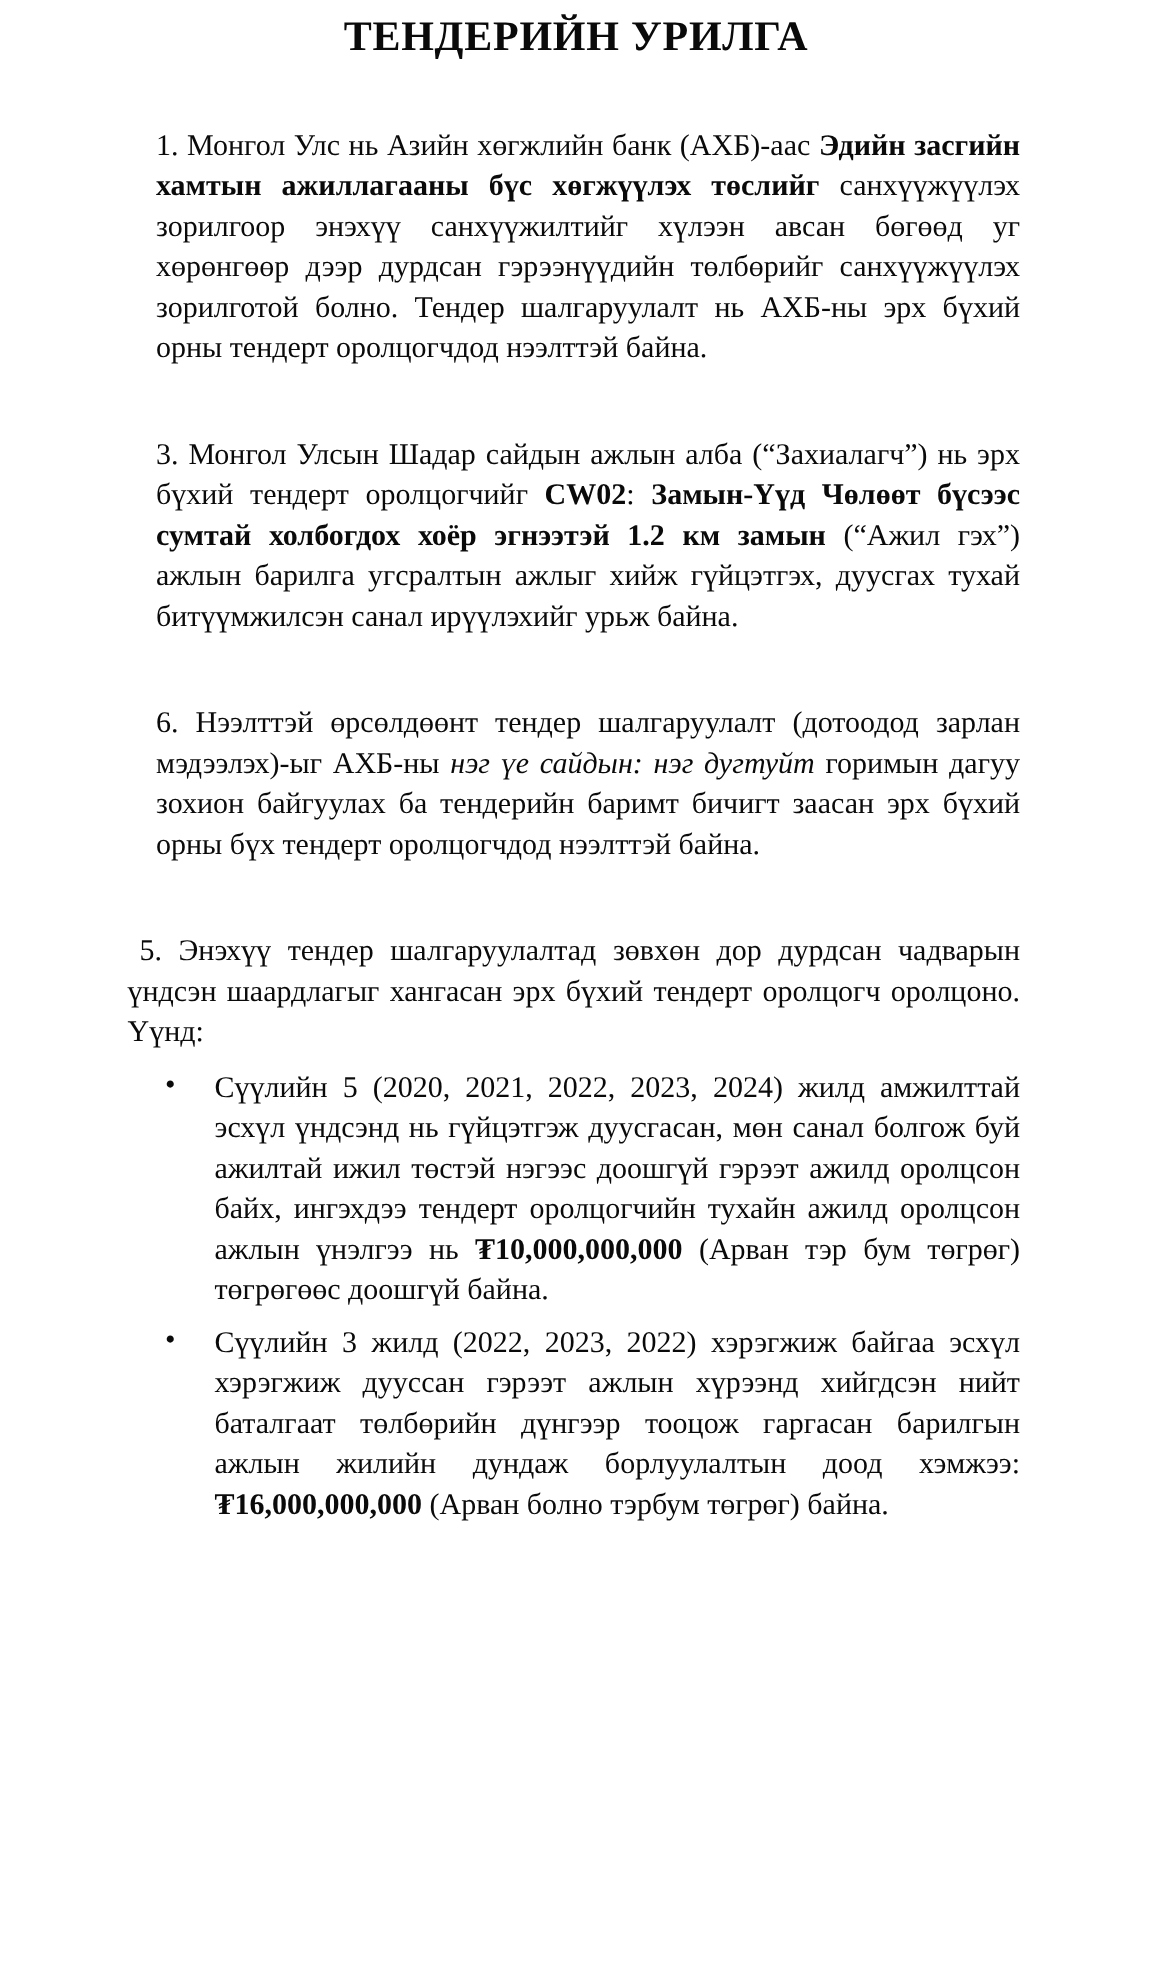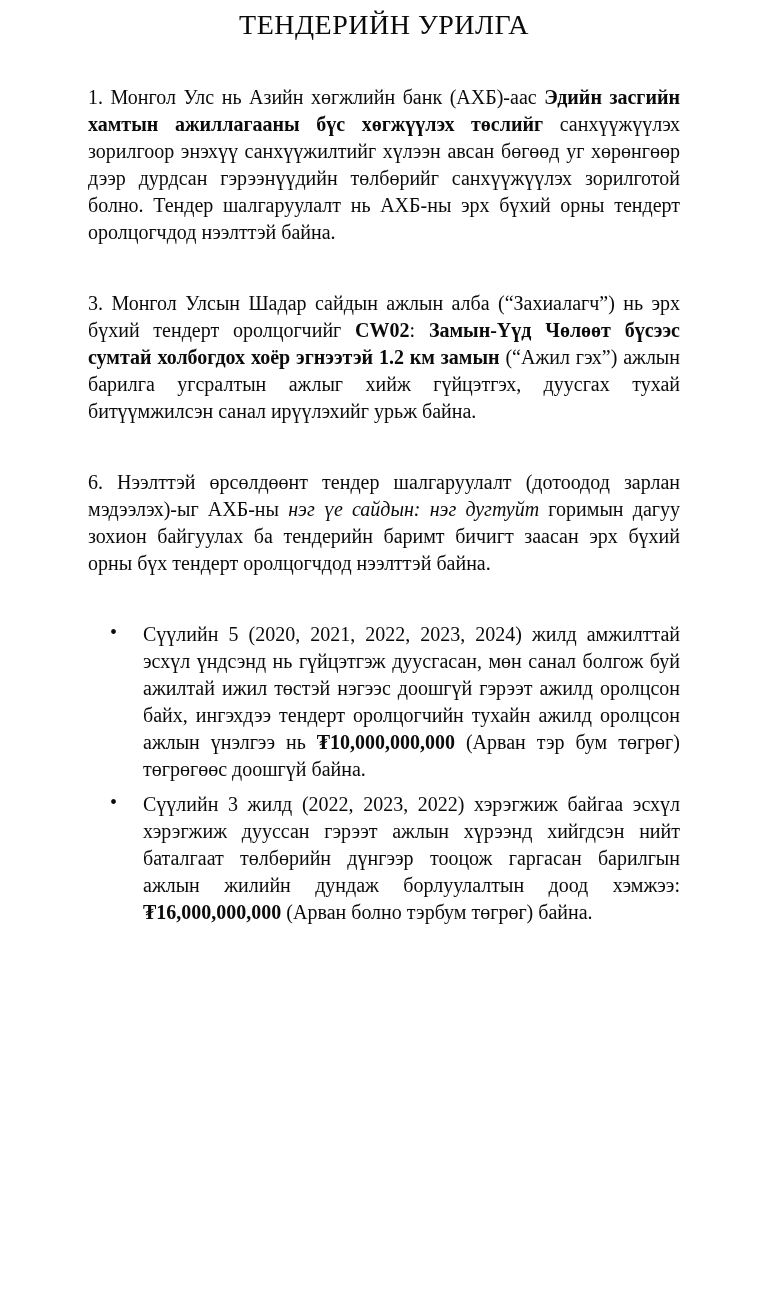--- a/index.html
+++ b/index.html
@@ -17,26 +17,26 @@
   .doc {
     box-sizing: border-box;
     width: 768px;
     height: 1316px;
     padding: 8px 88px 0 88px;
   }
   .doc-title {
     margin: 0 0 42px 0;
     text-align: center;
     font-size: 28px;
-    font-weight: normal;
+    font-weight: bold;
     letter-spacing: 0.5px;
     line-height: 34px;
   }
   .para {
-    margin: 0 0 44px 0;
+    margin: 0 0 44px 16px;
     font-size: 20px;
     line-height: 27px;
     text-align: justify;
   }
   .para.last-para {
     margin-bottom: 10px;
     margin-left: -3px;
     text-indent: 8px;
   }
   .bullet-list {
@@ -66,20 +66,21 @@
 
   <h1 class="doc-title">ТЕНДЕРИЙН УРИЛГА</h1>
 
   <p class="para"><span class="run normal">1. Монгол Улс нь Азийн хөгжлийн банк (АХБ)-аас </span><span class="run bold">Эдийн засгийн хамтын ажиллагааны бүс хөгжүүлэх төслийг</span><span class="run normal"> санхүүжүүлэх зорилгоор энэхүү санхүүжилтийг хүлээн авсан бөгөөд уг хөрөнгөөр дээр дурдсан гэрээнүүдийн төлбөрийг санхүүжүүлэх зорилготой болно. Тендер шалгаруулалт нь АХБ-ны эрх бүхий орны тендерт оролцогчдод нээлттэй байна.</span></p>
 
 
   <p class="para"><span class="run normal">3. Монгол Улсын Шадар сайдын ажлын алба (“Захиалагч”) нь эрх бүхий тендерт оролцогчийг </span><span class="run bold">CW02</span><span class="run normal">: </span><span class="run bold">Замын-Үүд Чөлөөт бүсээс сумтай холбогдох хоёр эгнээтэй 1.2 км замын</span><span class="run normal"> (“Ажил гэх”) ажлын барилга угсралтын ажлыг хийж гүйцэтгэх, дуусгах тухай битүүмжилсэн санал ирүүлэхийг урьж байна.</span></p>
 
   <p class="para"><span class="run normal">6. Нээлттэй өрсөлдөөнт тендер шалгаруулалт (дотоодод зарлан мэдээлэх)-ыг АХБ-ны </span><span class="run italic">нэг үе сайдын: нэг дугтуйт</span><span class="run normal"> горимын дагуу зохион байгуулах ба тендерийн баримт бичигт заасан эрх бүхий орны бүх тендерт оролцогчдод нээлттэй байна.</span></p>
 
+  <p class="para last-para"><span class="run normal">5. Энэхүү тендер шалгаруулалтад зөвхөн дор дурдсан чадварын үндсэн шаардлагыг хангасан эрх бүхий тендерт оролцогч оролцоно. Үүнд:</span></p>
 
   <div class="bullet-list">
 
     <div class="bullet-item">
       <span class="bullet-marker">•</span>
       <span class="bullet-text"><span class="run normal">Сүүлийн 5 (2020, 2021, 2022, 2023, 2024) жилд амжилттай эсхүл үндсэнд нь гүйцэтгэж дуусгасан, мөн санал болгож буй ажилтай ижил төстэй нэгээс доошгүй гэрээт ажилд оролцсон байх, ингэхдээ тендерт оролцогчийн тухайн ажилд оролцсон ажлын үнэлгээ нь </span><span class="run bold">₮10,000,000,000</span><span class="run normal"> (Арван тэр бум төгрөг) төгрөгөөс доошгүй байна.</span></span>
     </div>
 
     <div class="bullet-item">
       <span class="bullet-marker">•</span>

